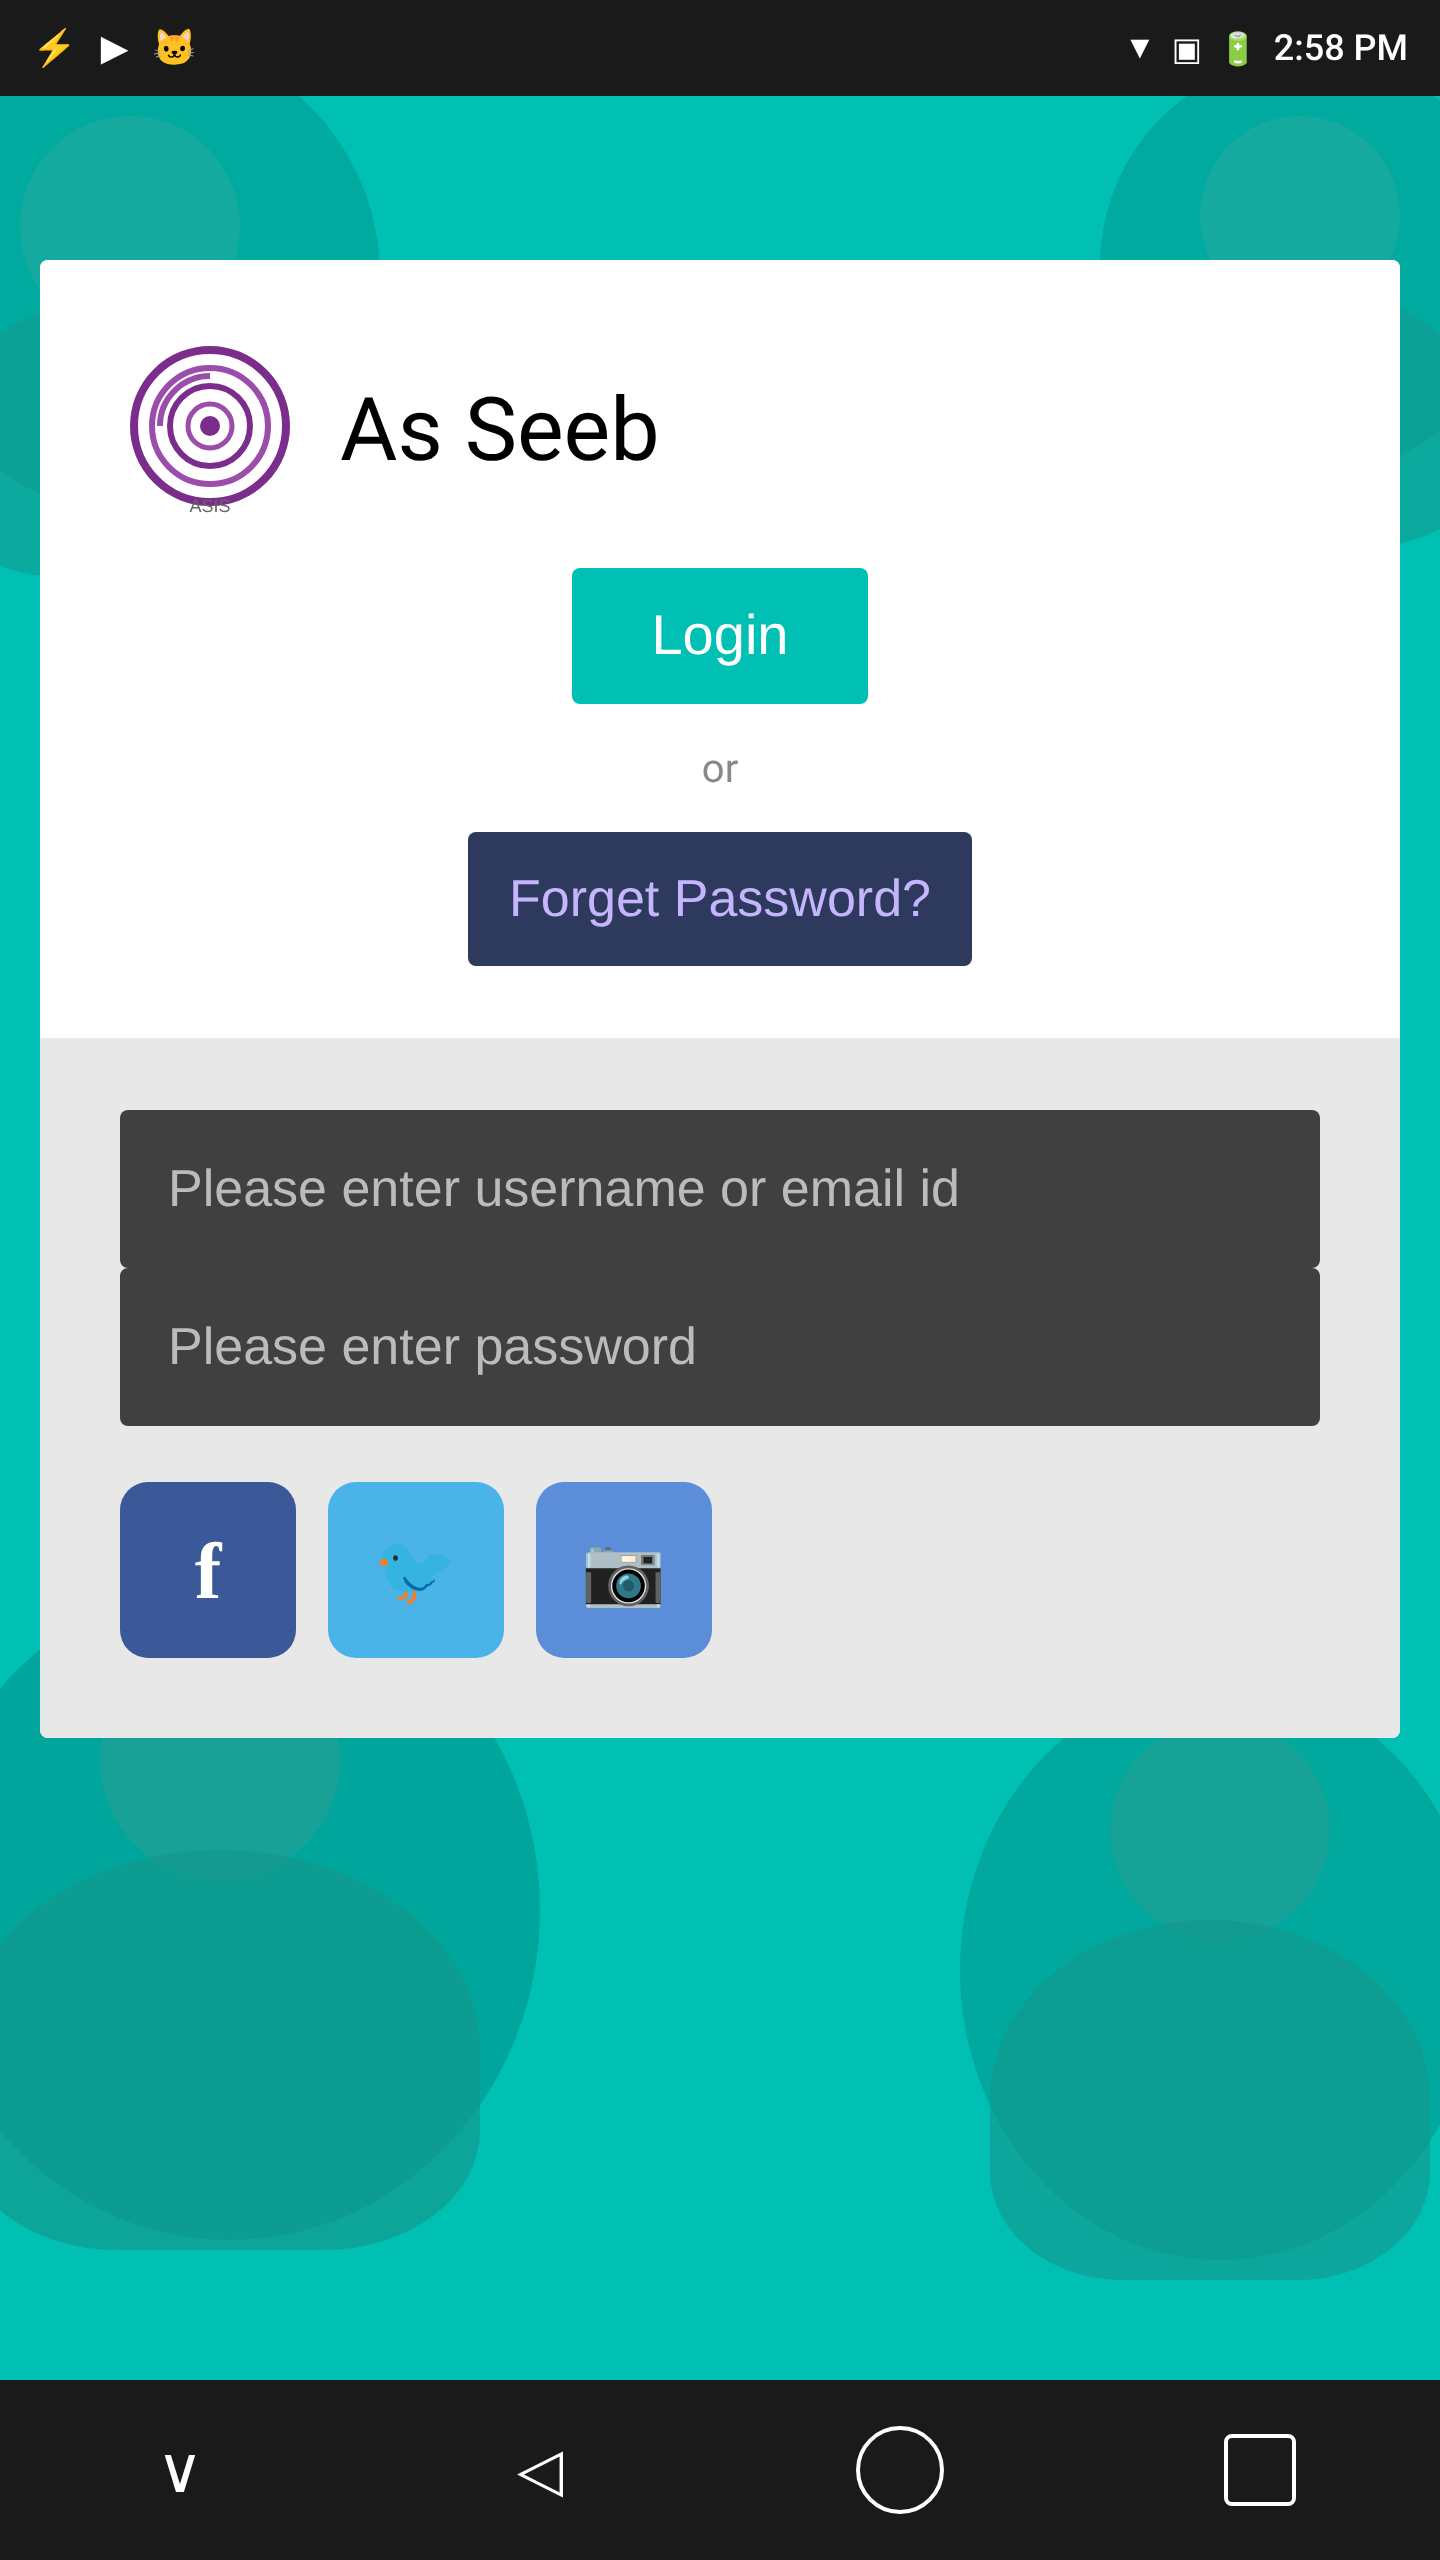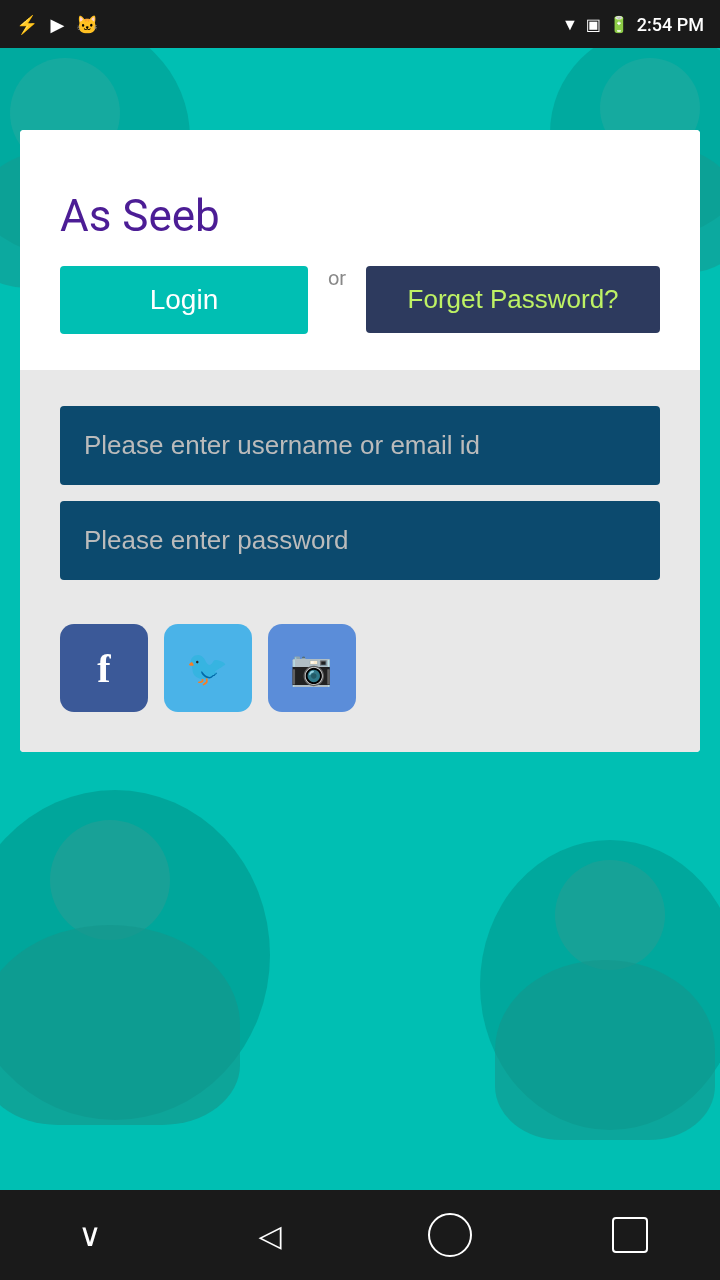--- a/index.html
+++ b/index.html
@@ -86,37 +86,37 @@
 
     
     .logo-container {
       width: 90px;
       height: 90px;
       flex-shrink: 0;
     }
 
     .brand-name {
       font-size: 44px;
-      color: #4c1d95;
+      color: #000000;
       font-weight: 400;
-      margin-top: 20px;
     }
 
     .school-name {
       font-size: 52px;
       color: #3a3a3a;
       font-weight: 300;
       line-height: 1.1;
       margin-bottom: 36px;
     }
 
     .action-row {
       display: flex;
-      align-items: flex-start;
+      align-items: center;
       gap: 20px;
+      flex-direction: column;
     }
 
     .btn-login {
       background: #00bfb3;
       color: white;
       border: none;
       border-radius: 4px;
       padding: 18px 40px;
       font-size: 28px;
       cursor: pointer;
@@ -125,45 +125,44 @@
     }
 
     .or-text {
       font-size: 20px;
       color: #888;
       flex-shrink: 0;
     }
 
     .btn-forget {
       background: #2d3a5e;
-      color: #bef264;
+      color: #c4b5fd;
       border: none;
       border-radius: 4px;
       padding: 18px 21px;
       font-size: 26px;
       cursor: pointer;
       flex: 1.5;
       text-align: center;
     }
 
     
     .card-bottom {
       background: #e8e8e8;
       padding: 36px 40px 40px 40px;
     }
 
     .input-field {
       width: 100%;
-      background: #0c4a6e;
+      background: #404040;
       border: none;
       border-radius: 4px;
       padding: 24px 24px;
       font-size: 26px;
       color: #aaa;
-      margin-bottom: 16px;
       outline: none;
     }
 
     .input-field::placeholder {
       color: #bbb;
     }
 
     .social-row {
       display: flex;
       gap: 16px;
@@ -254,30 +253,48 @@
 <div class="status-bar">
   <div class="status-left">
     <span class="status-icon">⚡</span>
     <span class="status-icon">▶</span>
     <span class="status-icon">🐱</span>
   </div>
   <div class="status-right">
     <span>▼</span>
     <span>▣</span>
     <span>🔋</span>
-    <span class="status-time">2:54 PM</span>
+    <span class="status-time">2:58 PM</span>
   </div>
 </div>
 
 <div class="main-card">
 
   <div class="card-top">
 
     <div class="brand-row">
 
+      <div class="logo-container">
+        <svg viewBox="0 0 90 90" xmlns="http://www.w3.org/2000/svg" width="90" height="90">
+
+          <circle cx="45" cy="43" r="38" fill="none" stroke="#7b2d8b" stroke-width="4"></circle>
+
+          <circle cx="45" cy="43" r="29" fill="none" stroke="#9b4dab" stroke-width="3"></circle>
+
+          <circle cx="45" cy="43" r="20" fill="none" stroke="#7b2d8b" stroke-width="3"></circle>
+
+          <circle cx="45" cy="43" r="11" fill="none" stroke="#9b4dab" stroke-width="2.5"></circle>
+
+          <circle cx="45" cy="43" r="5" fill="#7b2d8b"></circle>
+
+          <path d="M 20 43 A 25 25 0 0 1 45 18" fill="none" stroke="#9b4dab" stroke-width="3"></path>
+
+          <text x="45" y="86" text-anchor="middle" font-size="9" fill="#666" font-family="Arial">ASIS</text>
+        </svg>
+      </div>
       <span class="brand-name">As Seeb</span>
     </div>
 
 
     <div class="action-row">
       <button class="btn-login">Login</button>
       <span class="or-text">or</span>
       <button class="btn-forget">Forget Password?</button>
     </div>
   </div>

